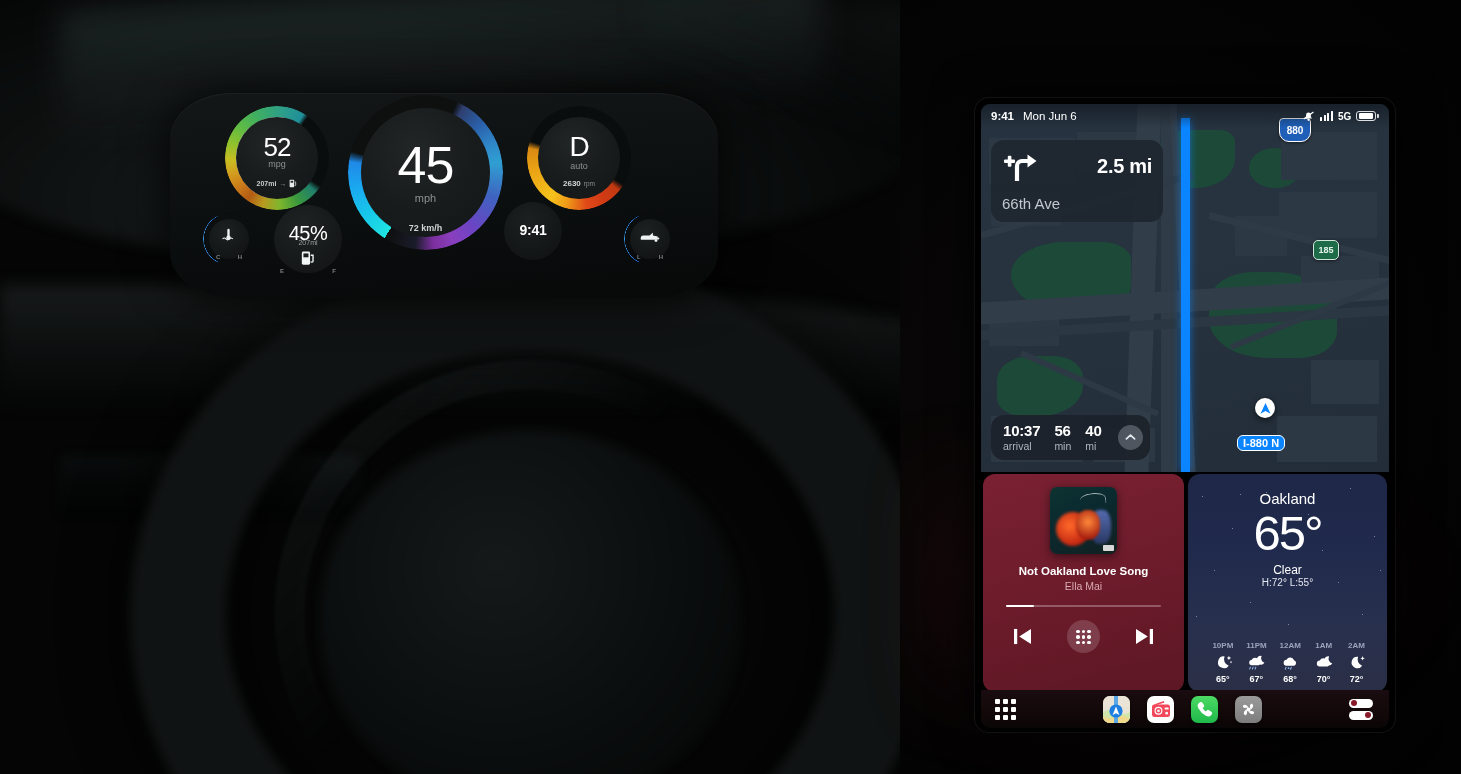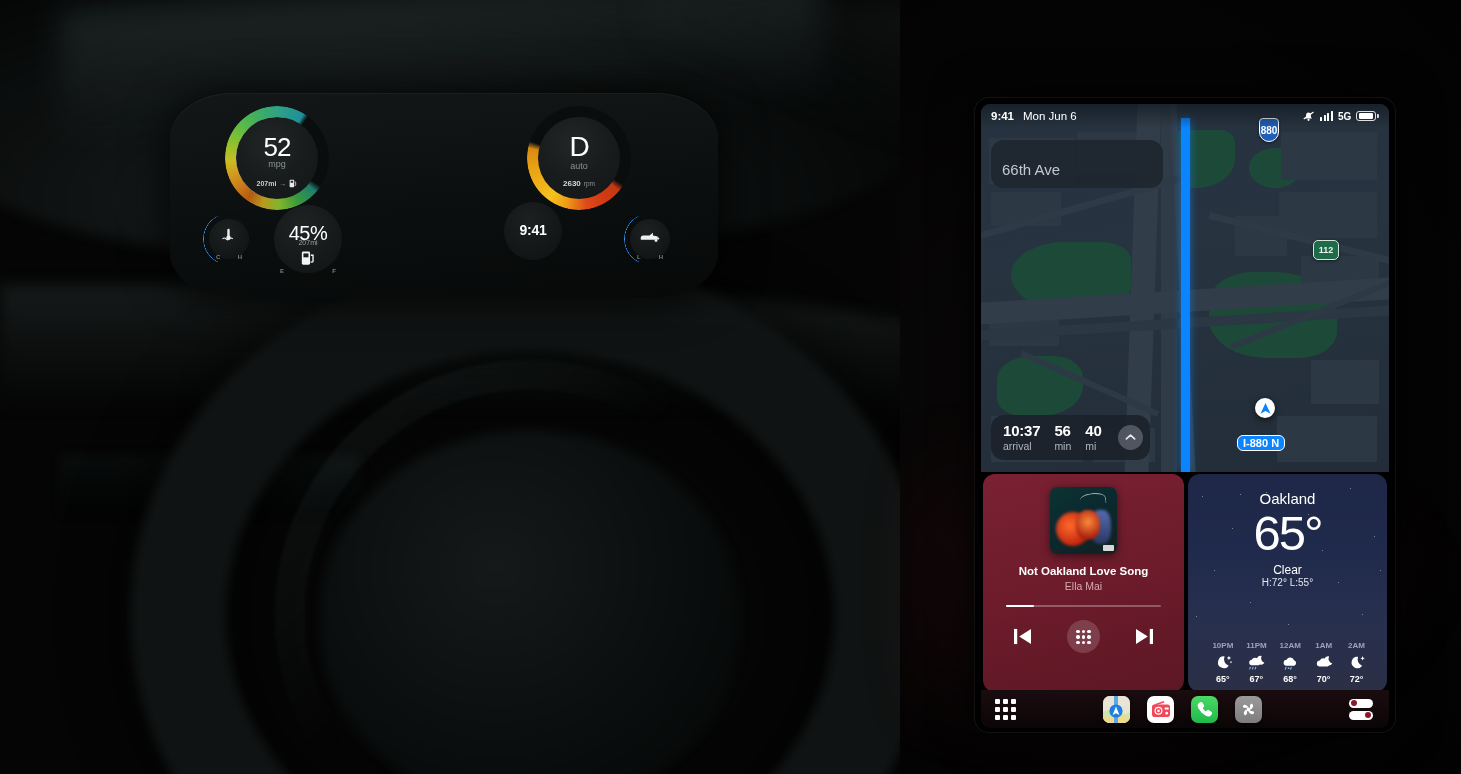--- a/index.html
+++ b/index.html
@@ -150,22 +150,22 @@
   .bat-tip { width:1.6px; height:4px; background:rgba(255,255,255,.8); border-radius:0 1px 1px 0; margin-left:1px; }
 
   
   .rd { position:absolute; background:#38444f; }
   .blk { position:absolute; background:#2c3844; border-radius:1px; }
   .grn { position:absolute; background:#1d4a38; }
   .route { position:absolute; width:9px; background:#0a84ff; left:50%; margin-left:-4.5px;
     box-shadow:0 0 9px rgba(10,132,255,.65); }
   .shield { position:absolute; z-index:6; display:flex; align-items:center; justify-content:center;
     font-size:10px; font-weight:700; color:#fff; }
-  .shield-i { width:20px; height:24px; background:#1f5fb8; border:1.6px solid #fff;
-    border-radius:4px 4px 10px 10px; box-shadow:0 1px 3px rgba(0,0,0,.5); }
+  .shield-i { width:32px; height:24px; background:#1f5fb8; border:1.6px solid #fff;
+    border-radius:4px 4px 10px 10px; box-shadow:0 1px 3px rgba(0,0,0,.5);margin-left:20px; }
   .shield-s { width:26px; height:20px; background:#1e6b4a; border:1.6px solid #cfe6d8; border-radius:5px;
     font-size:9px; color:#e8f5ee; box-shadow:0 1px 3px rgba(0,0,0,.5); }
   .puck { position:absolute; z-index:7; width:20px; height:20px; border-radius:50%;
     background:#fff; display:flex; align-items:center; justify-content:center;
     box-shadow:0 2px 6px rgba(0,0,0,.6); }
   .puck svg { width:13px; height:13px; }
   .rdlabel { position:absolute; z-index:7; background:#0a84ff; border:1.4px solid #fff;
     border-radius:4px; padding:1px 5px; color:#fff; font-size:11px; font-weight:600; }
 
   .navcard { position:absolute; left:10px; top:36px; width:172px; z-index:8;
@@ -274,20 +274,27 @@
       <span style="color:#c9cdcd;font-size:7px;font-weight:700;">207mi</span>
       <span style="color:#9aa0a0;font-size:7px;">→</span>
       <svg width="8" height="9" viewBox="0 0 10 12">
         <rect x="0.5" y="1" width="6" height="10" rx="1" fill="#e6eaea"></rect>
         <rect x="1.8" y="2.4" width="3.4" height="2.6" fill="#2a2d2d"></rect>
         <path d="M7 4 L8.6 4 L8.6 8.4 A0.9 0.9 0 0 1 7 8.4" stroke="#e6eaea" stroke-width="1" fill="none"></path>
       </svg>
     </div>
   </div>
 
+  <div class="gauge" id="g-speed">
+    <div class="ring"></div>
+    <div class="face"></div>
+    <div class="g-val" style="top:40px;font-size:52px;">45</div>
+    <div class="g-unit" style="top:97px;font-size:11px;">mph</div>
+    <div class="g-sub" style="top:128px;font-size:9px;">72 km/h</div>
+  </div>
 
   <div class="gauge" id="g-gear">
     <div class="ring"></div>
     <div class="face"></div>
     <div class="g-val" style="top:25px;font-size:28px;font-weight:300;">D</div>
     <div class="g-unit" style="top:55px;font-size:9px;">auto</div>
     <div style="position:absolute;top:73px;width:100%;display:flex;align-items:baseline;justify-content:center;gap:3px;">
       <span style="color:#d4d8d8;font-size:8px;font-weight:700;">2630</span>
       <span style="color:#8b9191;font-size:6.5px;">rpm</span>
     </div>
@@ -373,21 +380,21 @@
     <div class="rd" style="left:228px;top:108px;width:200px;height:7px;background:#2e3a46;transform:rotate(14deg);transform-origin:left center;"></div>
     <div class="rd" style="left:250px;top:240px;width:180px;height:6px;background:#2d3945;transform:rotate(-22deg);transform-origin:left center;"></div>
     <div class="rd" style="left:40px;top:246px;width:150px;height:6px;background:#2d3945;transform:rotate(24deg);transform-origin:left center;"></div>
 
     <div class="route" style="top:14px;height:354px;"></div>
 
     <div class="shield shield-i" style="left:278px;top:14px;">
       <span>880</span>
     </div>
     <div class="shield shield-s" style="left:332px;top:136px;">
-      <span>112</span>
+      <span>185</span>
     </div>
 
     <div class="puck" style="left:274px;top:294px;">
       <svg viewBox="0 0 14 14">
             <path d="M7 1 L12.4 12.6 L7 9.6 L1.6 12.6 Z" fill="#0a84ff"></path>
           </svg>
     </div>
     <div class="rdlabel" style="left:256px;top:331px;border-radius:6px;">I-880 N</div>
 
     <div class="statusbar">
@@ -407,20 +414,29 @@
         </span>
         <span class="sb-5g">5G</span>
         <span style="display:flex;align-items:center;">
           <span class="bat"></span>
               <span class="bat-tip"></span>
         </span>
       </span>
     </div>
 
     <div class="navcard">
+      <div class="nav-top">
+        <svg class="nav-arrow" viewBox="0 0 40 34">
+          <rect x="2" y="10.5" width="11" height="3.6" rx="1" fill="#fff"></rect>
+          <rect x="5.8" y="6.8" width="3.6" height="11" rx="1" fill="#fff"></rect>
+          <path d="M15 30 V17 a5 5 0 0 1 5-5 h8" stroke="#fff" stroke-width="4.2" fill="none" stroke-linecap="square"></path>
+          <path d="M25.5 5.6 L34.5 12 L25.5 18.4 Z" fill="#fff"></path>
+        </svg>
+        <span class="nav-dist">2.5 mi</span>
+      </div>
       <div class="nav-street">66th Ave</div>
     </div>
 
     <div class="etacard">
       <div class="eta-item">
         <div class="v">10:37</div>
         <div class="u">arrival</div>
       </div>
       <div class="eta-item">
         <div class="v">56</div>

